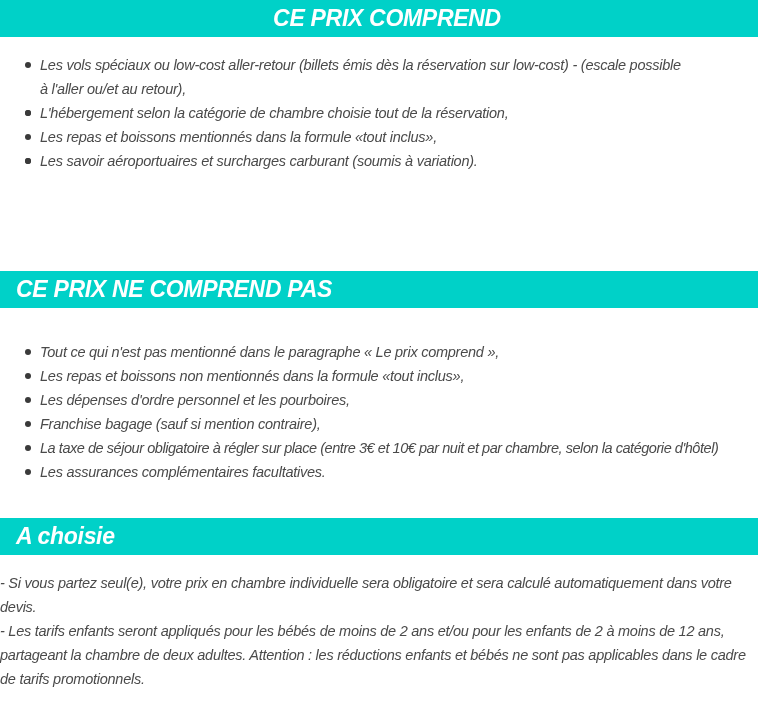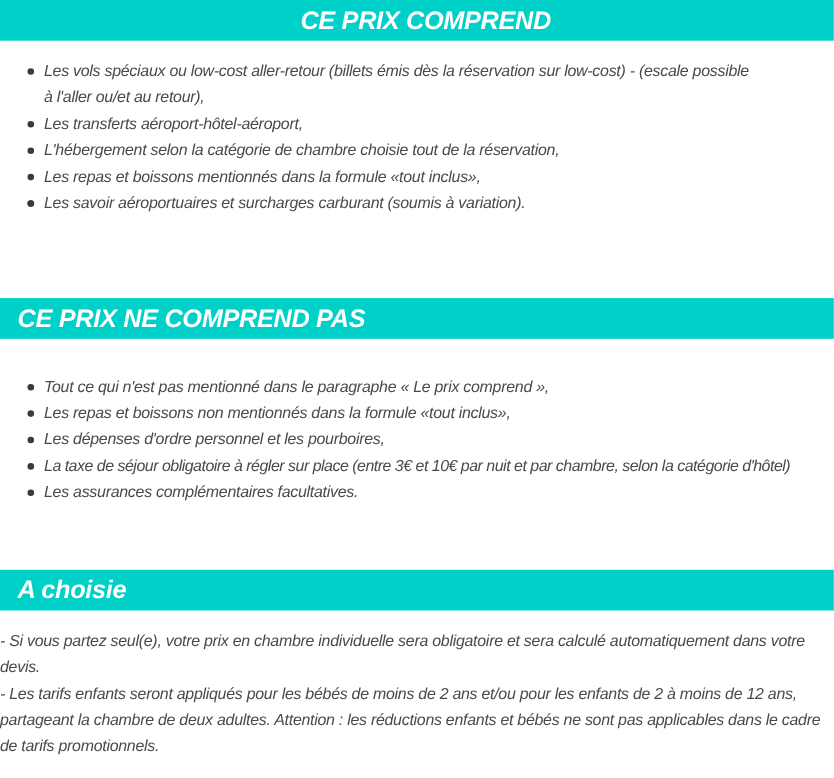--- a/index.html
+++ b/index.html
@@ -40,32 +40,33 @@
     margin: 0; font-style: italic; font-size: 14.5px; line-height: 24px;
     color: #4a4a4a; letter-spacing: -0.25px;
   }
 </style>
 </head>
 <body>
 
 <div class="section-header" style="top:0;text-align:center;">CE PRIX COMPREND</div>
 <ul class="bullet-list" style="top:53px;">
   <li><span class="dot"></span><span>Les vols spéciaux ou low-cost aller-retour (billets émis dès la réservation sur low-cost) - (escale possible à l'aller ou/et au retour),</span></li>
-  <li><span class="dot"></span><span>Les transferts aéroport-hôtel-aéroport,</span></li>
+  <li><span class="dot"></span></li>
   <li><span class="dot"></span><span>L'hébergement selon la catégorie de chambre choisie tout de la réservation,</span></li>
   <li><span class="dot"></span><span>Les repas et boissons mentionnés dans la formule «tout inclus»,</span></li>
   <li><span class="dot"></span></li>
   <li><span class="dot"></span><span>Les savoir aéroportuaires et surcharges carburant (soumis à variation).</span></li>
 </ul>
 
 <div class="section-header" style="top:271px;">CE PRIX NE COMPREND PAS</div>
 <ul class="bullet-list" style="top:340px;">
   <li><span class="dot"></span><span>Tout ce qui n'est pas mentionné dans le paragraphe « Le prix comprend »,</span></li>
   <li><span class="dot"></span><span>Les repas et boissons non mentionnés dans la formule «tout inclus»,</span></li>
   <li><span class="dot"></span><span>Les dépenses d'ordre personnel et les pourboires,</span></li>
+  <li><span class="dot"></span><span>Franchise bagage (sauf si mention contraire),</span></li>
   <li style="white-space:nowrap; letter-spacing:-0.45px;"><span class="dot"></span><span>La taxe de séjour obligatoire à régler sur place (entre 3€ et 10€ par nuit et par chambre, selon la catégorie d'hôtel)</span></li>
   <li><span class="dot"></span><span>Les assurances complémentaires facultatives.</span></li>
 </ul>
 
 <div class="section-header" style="top:518px;">A choisie</div>
 <div class="para-block" style="top:571px;">
   <p>- Si vous partez seul(e), votre prix en chambre individuelle sera obligatoire et sera calculé automatiquement dans votre devis.</p>
   <p>- Les tarifs enfants seront appliqués pour les bébés de moins de 2 ans et/ou pour les enfants de 2 à moins de 12 ans, partageant la chambre de deux adultes. Attention : les réductions enfants et bébés ne sont pas applicables dans le cadre de tarifs promotionnels.</p>
 </div>
 

